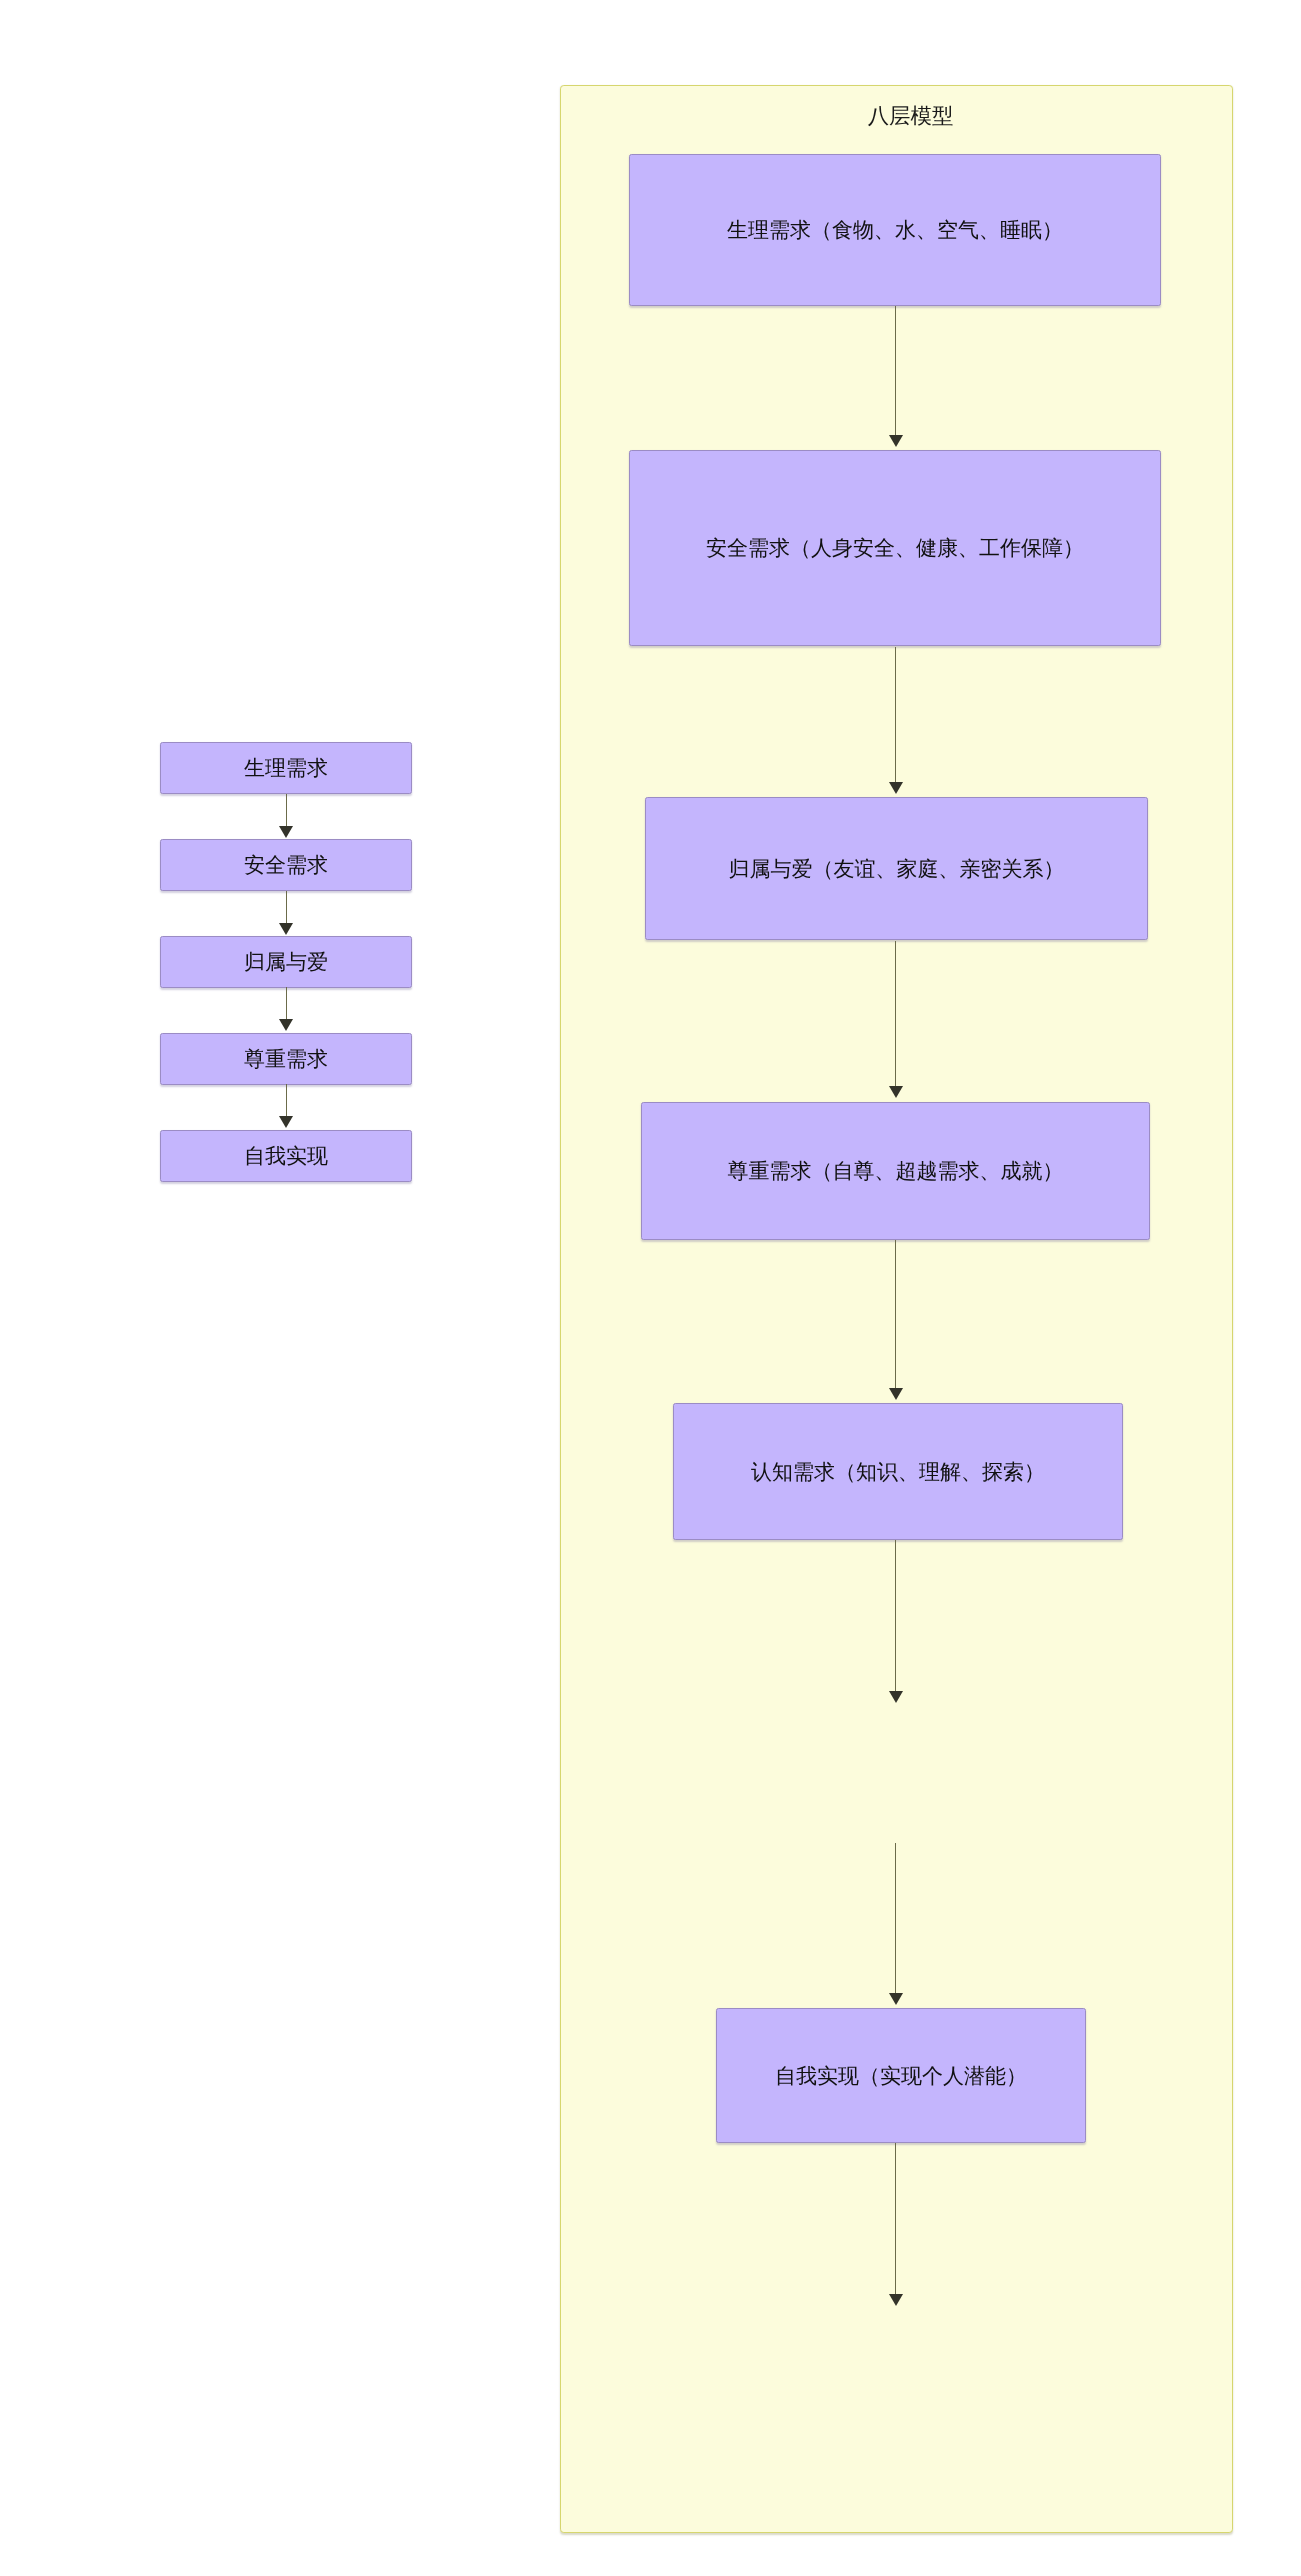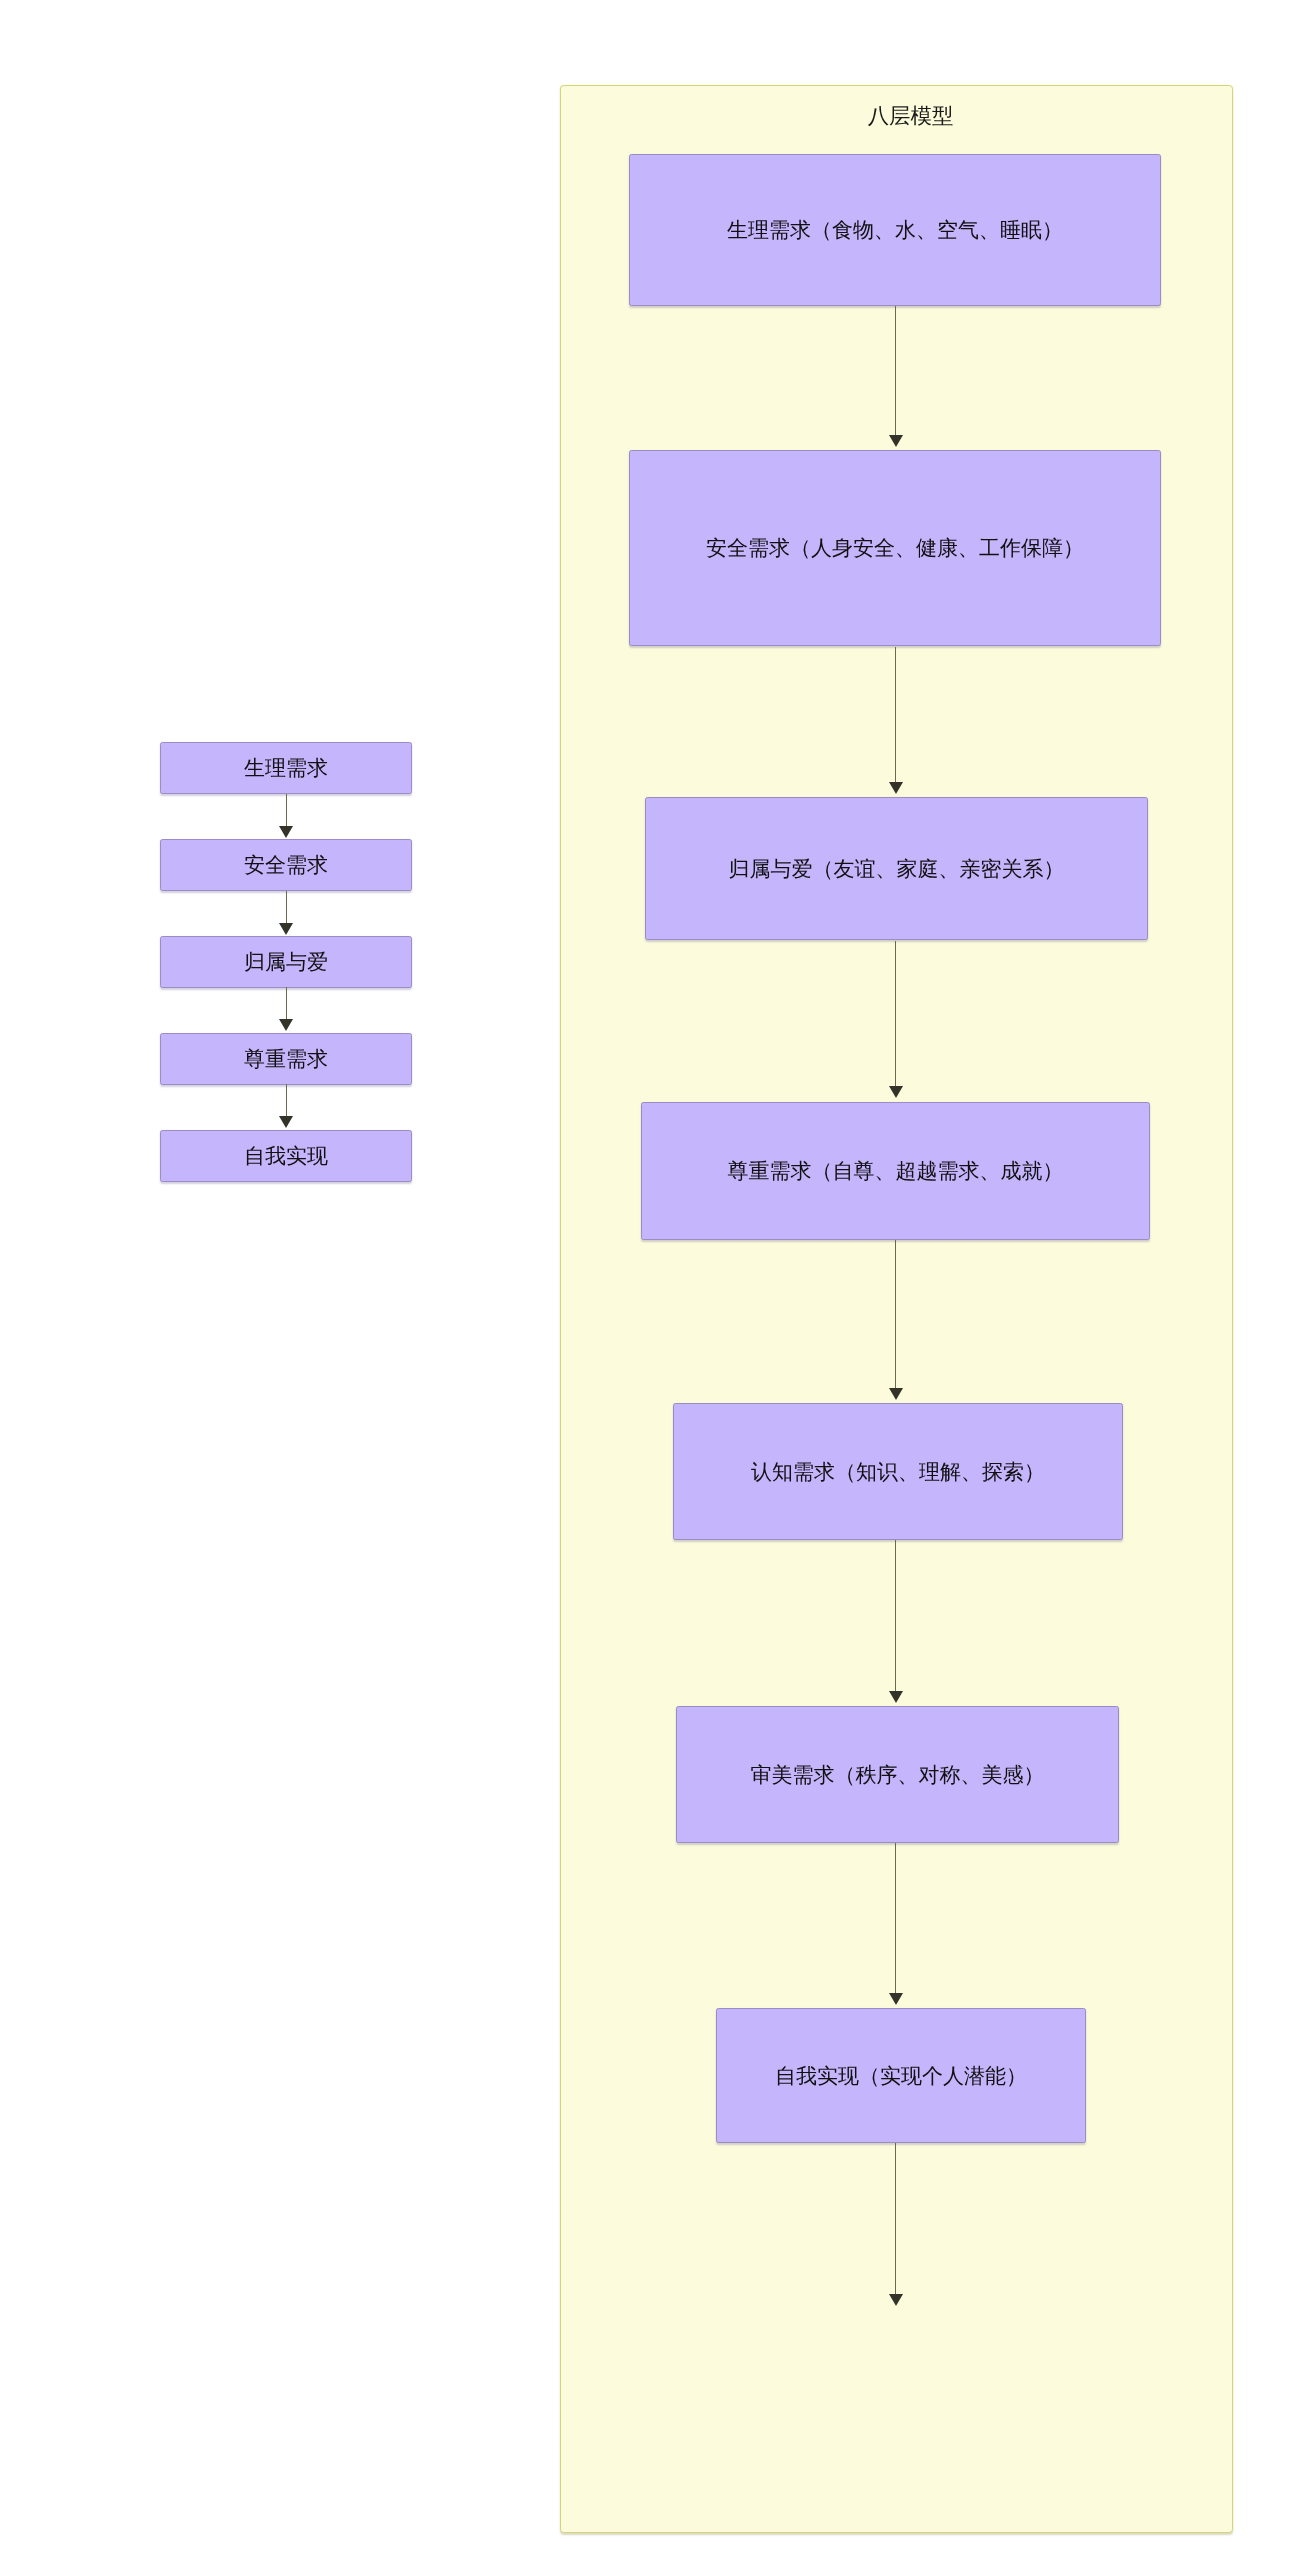--- a/index.html
+++ b/index.html
@@ -127,24 +127,20 @@
   <div class="node" style="left:641px; top:1102px; width:509px; height:138px; font-size:21px;">
     <span class="ln">尊重需求</span>
     <span class="ln">（自尊、超越需求、成就）</span>
   </div>
 
   <div class="node" style="left:673px; top:1403px; width:450px; height:137px; font-size:21px;">
     <span class="ln">认知需求</span>
     <span class="ln">（知识、理解、探索）</span>
   </div>
 
-  <div class="node" style="left:676px; top:1706px; width:443px; height:137px; font-size:21px;">
-    <span class="ln">审美需求</span>
-    <span class="ln">（秩序、对称、美感）</span>
-  </div>
 
   <div class="node" style="left:716px; top:2008px; width:370px; height:135px; font-size:21px;">
     <span class="ln">自我实现</span>
     <span class="ln">（实现个人潜能）</span>
   </div>
 
 
   <div class="edge" style="left:895px; top:306px; height:130px;"></div>
   <div class="arrow" style="left:889px; top:435px;"></div>
 

